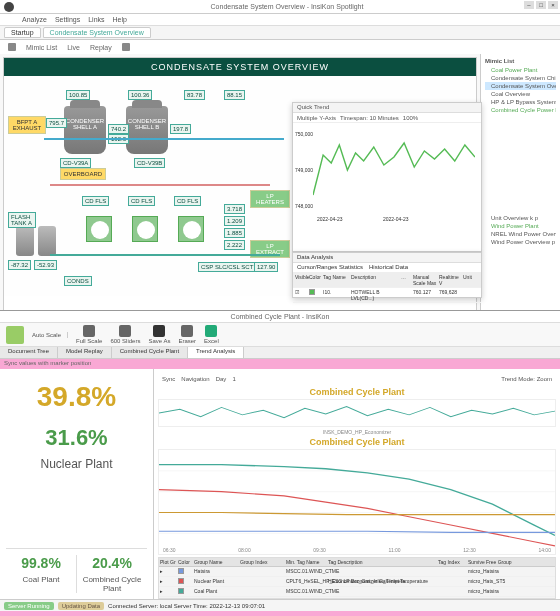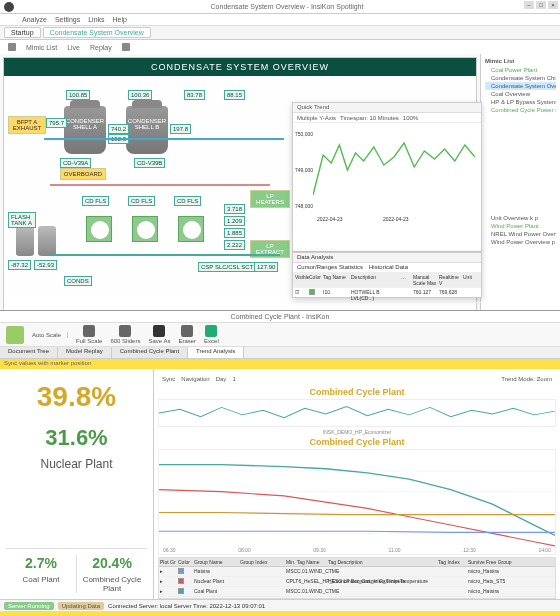--- a/index.html
+++ b/index.html
@@ -38,21 +38,21 @@
 .chart-overlay-tb{height:10px;border-bottom:1px solid #eee;font-size:6px;padding:1px 4px;display:flex;gap:4px;align-items:center;color:#555}
 .chart-overlay-body{height:100px;position:relative;background:#fff}
 .chart-line{position:absolute;top:12px;left:20px;right:6px;bottom:12px}
 .chart-line svg{width:100%;height:100%}
 .data-analysis{position:absolute;left:292px;top:198px;width:190px;height:46px;background:#fff;border:1px solid #ccc;font-size:6px;z-index:10;box-shadow:0 2px 6px rgba(0,0,0,.2)}
 .data-analysis-h{height:10px;background:#f4f4f4;border-bottom:1px solid #ddd;padding:1px 4px}
 .data-analysis-tabs{height:10px;border-bottom:1px solid #eee;padding:1px 4px;display:flex;gap:6px}
 .data-analysis-row{display:grid;grid-template-columns:14px 14px 28px 50px 12px 26px 24px 14px;font-size:5px;padding:1px 2px;border-bottom:1px solid #f0f0f0}
 .statusbar{height:12px;background:#f5f5f5;border-top:1px solid #ccc;display:flex;align-items:center;font-size:6px;color:#666;padding:0 4px}
 .statusbar .conn{background:#8c8;color:#fff;padding:1px 4px;border-radius:2px;margin-right:6px}
-.lower-window{position:absolute;top:310px;left:0;width:560px;height:306px;background:#fde047;border-top:1px solid #999}
+.lower-window{position:absolute;top:310px;left:0;width:560px;height:306px;background:#f9a8d4;border-top:1px solid #999}
 .lw-title{height:12px;background:#fff;border-bottom:1px solid #ddd;text-align:center;font-size:7px;color:#666;line-height:12px}
 .lw-toolbar{height:24px;background:#f8f8f8;border-bottom:1px solid #ddd;display:flex;align-items:center;padding:0 6px;gap:8px}
 .lw-toolbar .icon-btn{display:flex;flex-direction:column;align-items:center;font-size:6px;color:#555}
 .lw-toolbar .icon-btn .ic{width:12px;height:12px;background:#666;border-radius:2px;margin-bottom:1px}
 .lw-tabs{height:12px;background:#f0f0f0;border-bottom:1px solid #ccc;display:flex;font-size:6px}
 .lw-tab{padding:1px 8px;border-right:1px solid #ccc;background:#e8e8e8}
 .lw-tab.active{background:#fff}
 .lw-body{height:230px;display:flex}
 .kpi-panel{width:154px;background:#fff;border-right:1px solid #ccc;padding:6px;display:flex;flex-direction:column}
 .kpi-big{font-size:28px;font-weight:bold;text-align:center;margin:6px 0}
@@ -265,21 +265,21 @@
    <div class="lw-tab active">Trend Analysis</div>
   </div>
   <div style="height:10px;font-size:6px;padding:1px 4px;color:#666">Sync values with marker position</div>
   <div class="lw-body">
    <div class="kpi-panel">
     <div class="kpi-big y">39.8%</div>
     <div class="kpi-big g" style="font-size:22px">31.6%</div>
     <div class="kpi-sub">Nuclear Plant</div>
     <div class="kpi-row">
      <div class="kpi-cell" style="border-right:1px solid #ddd">
-      <div class="v">2.7%</div>
+      <div class="v">99.8%</div>
       <div class="l">Coal Plant</div>
      </div>
      <div class="kpi-cell">
       <div class="v">20.4%</div>
       <div class="l">Combined Cycle Plant</div>
      </div>
     </div>
    </div>
    <div class="trend-panel">
     <div class="trend-tb">

